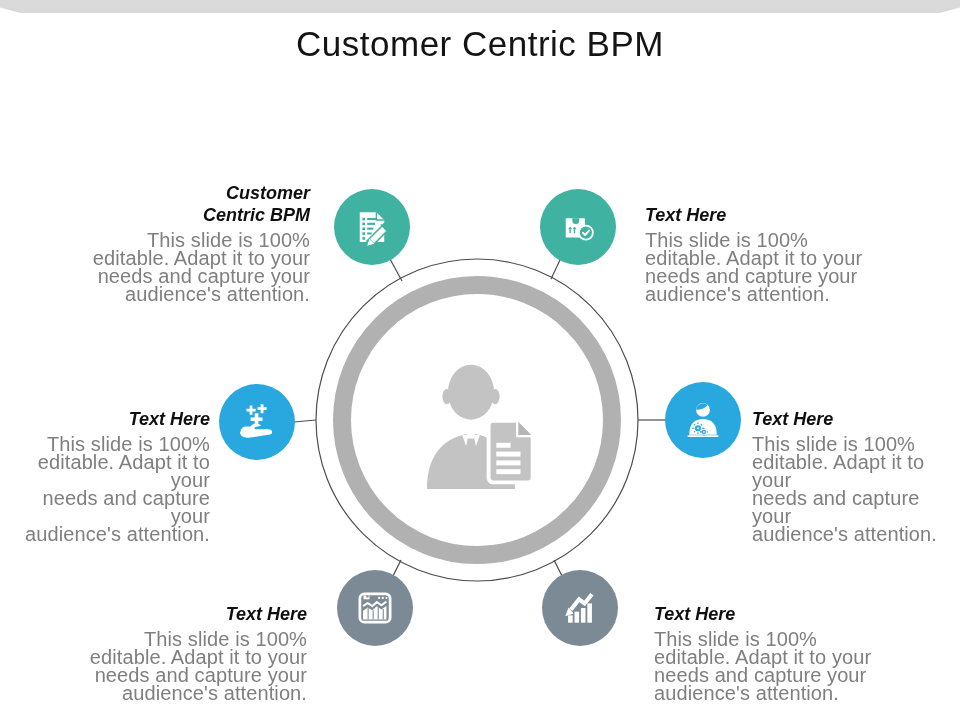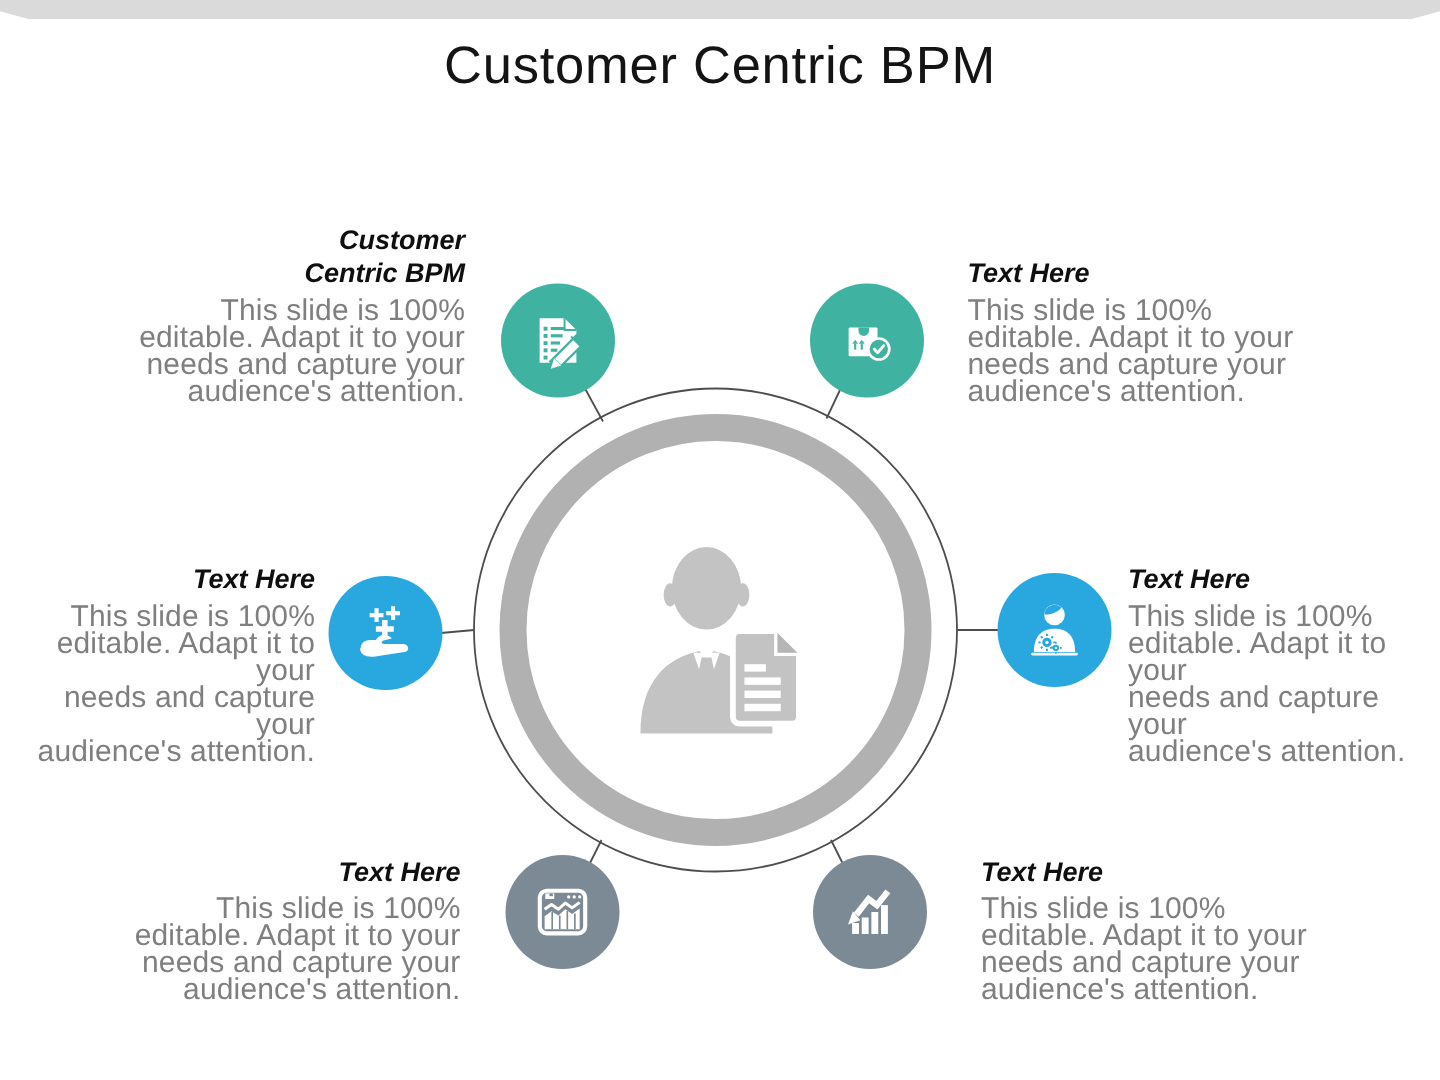--- a/index.html
+++ b/index.html
@@ -16,21 +16,21 @@
   .node{position:absolute;width:76px;height:76px;border-radius:50%;display:flex;align-items:center;justify-content:center;}
   .teal{background:#3fb2a1;color:#3fb2a1;}
   .blue{background:#29a8df;color:#29a8df;}
   .slate{background:#7c8a95;color:#7c8a95;}
   .n-tl{left:334px;top:189px;}
   .n-tr{left:540px;top:189px;}
   .n-l{left:219px;top:384px;}
   .n-r{left:665px;top:382px;}
   .n-bl{left:337px;top:570px;}
   .n-br{left:542px;top:570px;}
-  .tblock{position:absolute;}
+  .tblock{position:absolute;margin-top:33px;}
   .t-right{text-align:right;}
   .t-left{text-align:left;}
   .b-tl{left:85px;top:149px;width:225px;}
   .b-tr{left:645px;top:171px;width:235px;}
   .b-l{left:0px;top:375px;width:210px;}
   .b-r{left:752px;top:375px;width:205px;}
   .b-bl{left:82px;top:570px;width:225px;}
   .b-br{left:654px;top:570px;width:235px;}
   .nheading{font-size:18px;font-weight:bold;font-style:italic;color:#0f0f0f;line-height:22px;
     white-space:pre-line;margin-bottom:5px;letter-spacing:0px;}

